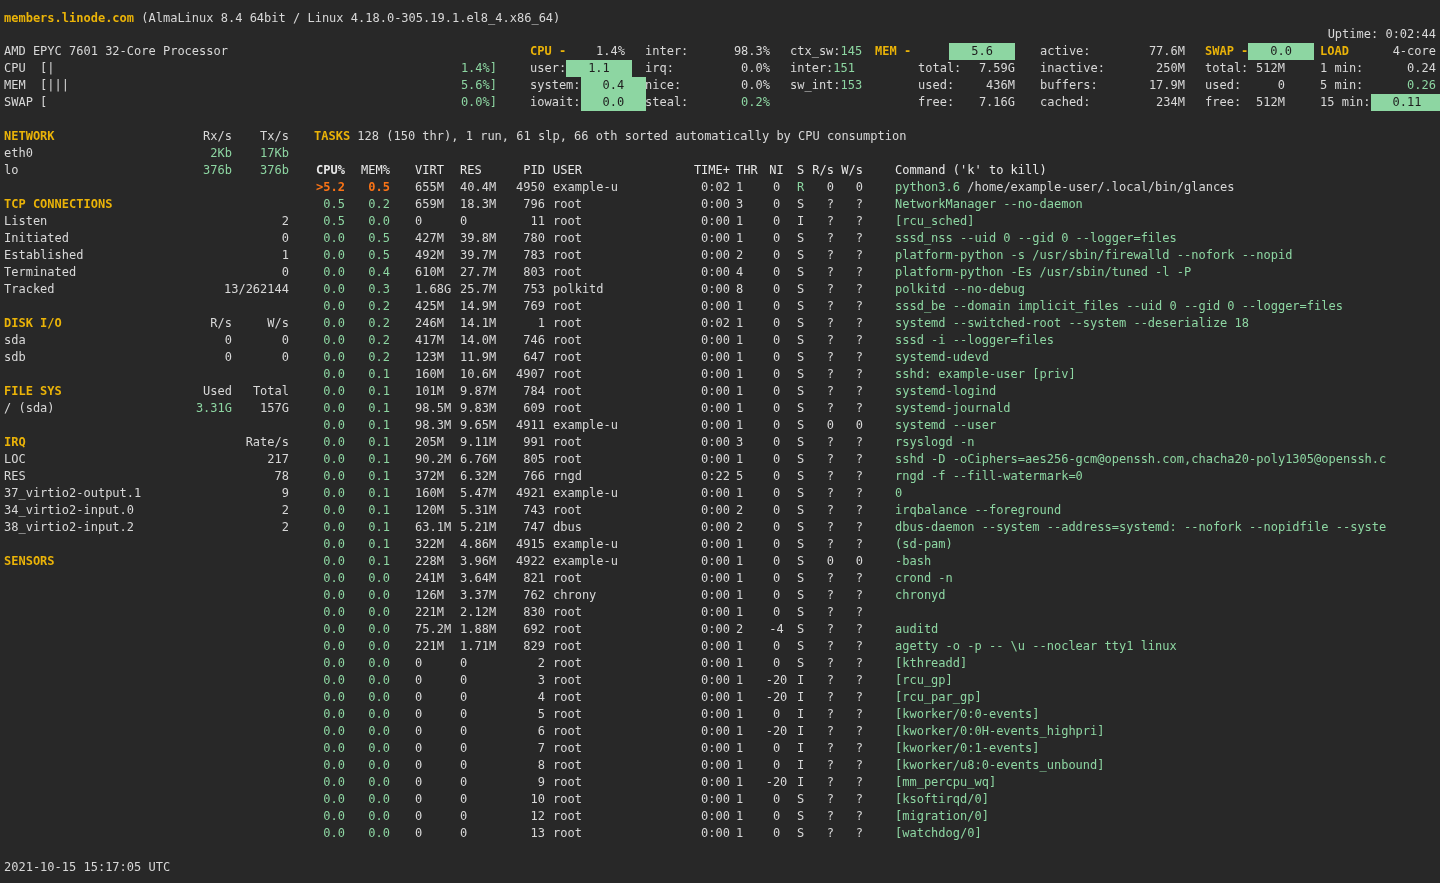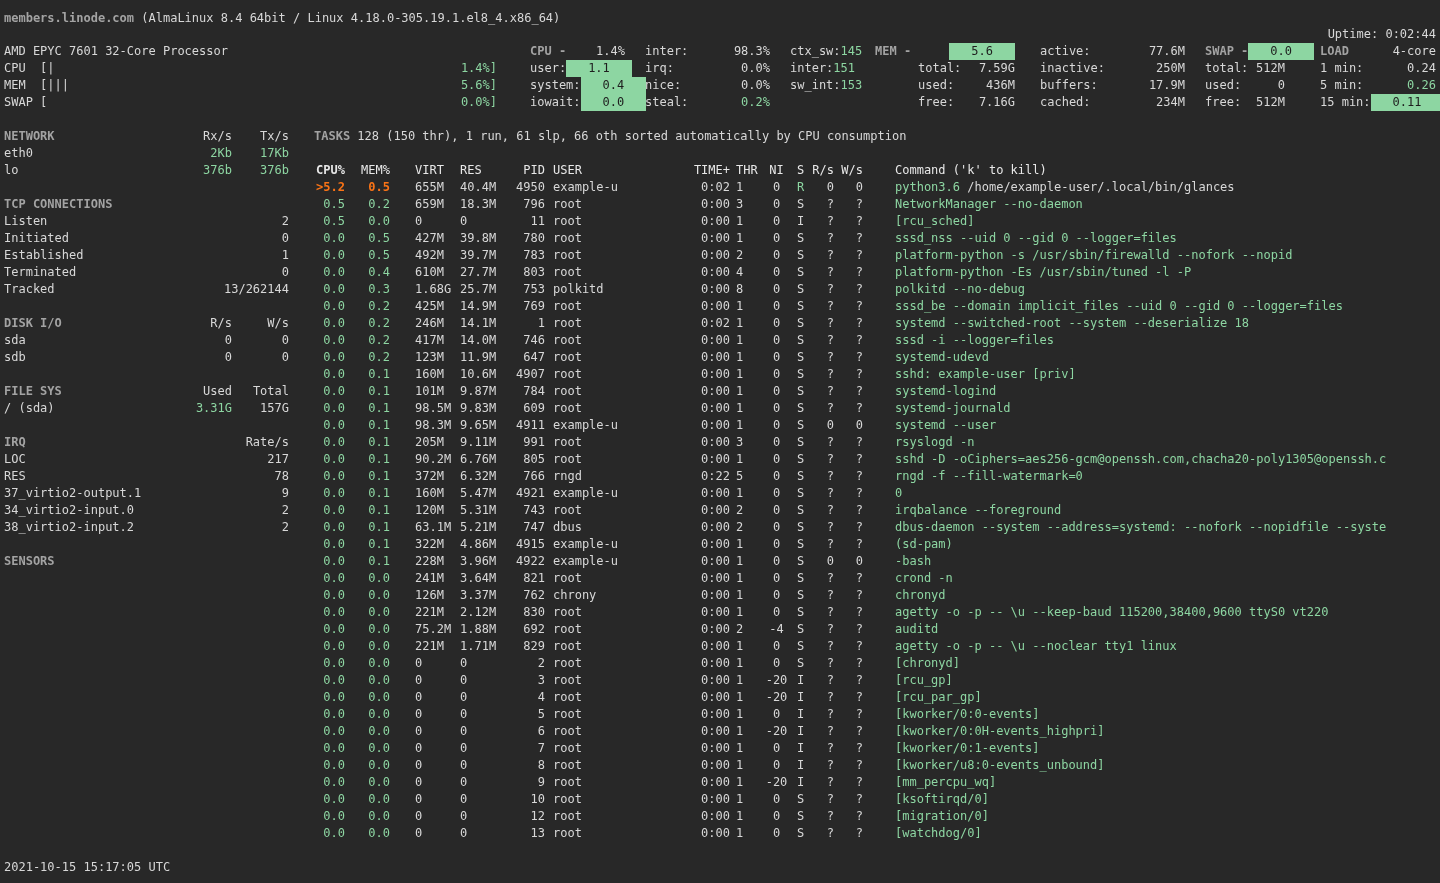--- a/index.html
+++ b/index.html
@@ -1,21 +1,21 @@
 <!DOCTYPE html>
 <html><head>
 <meta charset="utf-8">
 <style>
   *{margin:0;padding:0;box-sizing:border-box}
   html,body{width:1440px;height:883px}
   body{background:#282828;font-family:"DejaVu Sans Mono",monospace;font-size:12px;color:#d8d8d8}
   #screen{position:relative;width:1440px;height:883px;overflow:hidden;background:#282828}
   span{white-space:pre}
   .blk{position:absolute}
-  .b,.title{font-weight:bold;color:#a3a3a3}
+  .b,.title{font-weight:bold;color:#eab308}
   .ok{color:#8dd6a2}
   .okbg{background:#8dd6a2;color:#1e1e1e;padding:0 22px}
   .u{}
   .kvline{display:flex;justify-content:space-between;height:17px;line-height:17px}
   .col-mem .kvline + .kvline .k{padding-left:43px}
   .kv2{position:relative;height:17px;line-height:17px}
   .kv2 .k{position:absolute;left:0;top:0}
   .kv2 .v1{position:absolute;right:57px;top:0}
   .kv2 .v2{position:absolute;right:0;top:0}
   .prow{position:relative;height:17px;line-height:17px}
@@ -695,21 +695,20 @@
           <span class="pc pc-virt">221M</span>
           <span class="pc pc-res">2.12M</span>
           <span class="pc pc-pid">830</span>
           <span class="pc pc-user">root</span>
           <span class="pc pc-time">0:00</span>
           <span class="pc pc-thr">1</span>
           <span class="pc pc-ni">0</span>
           <span class="pc pc-s">S</span>
           <span class="pc pc-rs">?</span>
           <span class="pc pc-ws">?</span>
-          <span class="pc pc-cmd"><span class="cmd-name">agetty -o -p -- \u --keep-baud 115200,38400,9600 ttyS0 vt220</span></span>
         </div>
         <div class="prow">
           <span class="pc pc-cpu ok">0.0</span>
           <span class="pc pc-mem ok">0.0</span>
           <span class="pc pc-virt">75.2M</span>
           <span class="pc pc-res">1.88M</span>
           <span class="pc pc-pid">692</span>
           <span class="pc pc-user">root</span>
           <span class="pc pc-time">0:00</span>
           <span class="pc pc-thr">2</span>
@@ -740,21 +739,21 @@
           <span class="pc pc-virt">0</span>
           <span class="pc pc-res">0</span>
           <span class="pc pc-pid">2</span>
           <span class="pc pc-user">root</span>
           <span class="pc pc-time">0:00</span>
           <span class="pc pc-thr">1</span>
           <span class="pc pc-ni">0</span>
           <span class="pc pc-s">S</span>
           <span class="pc pc-rs">?</span>
           <span class="pc pc-ws">?</span>
-          <span class="pc pc-cmd"><span class="cmd-name">[chronyd]</span></span>
+          <span class="pc pc-cmd"><span class="cmd-name">[kthreadd]</span></span>
         </div>
         <div class="prow">
           <span class="pc pc-cpu ok">0.0</span>
           <span class="pc pc-mem ok">0.0</span>
           <span class="pc pc-virt">0</span>
           <span class="pc pc-res">0</span>
           <span class="pc pc-pid">3</span>
           <span class="pc pc-user">root</span>
           <span class="pc pc-time">0:00</span>
           <span class="pc pc-thr">1</span>

